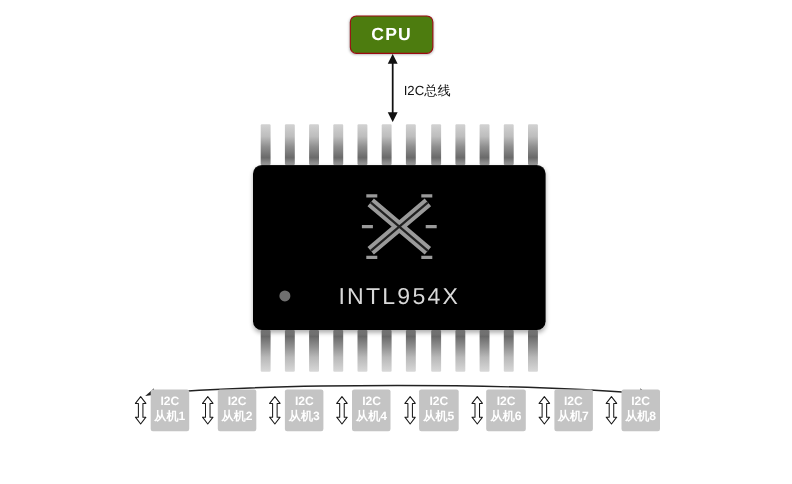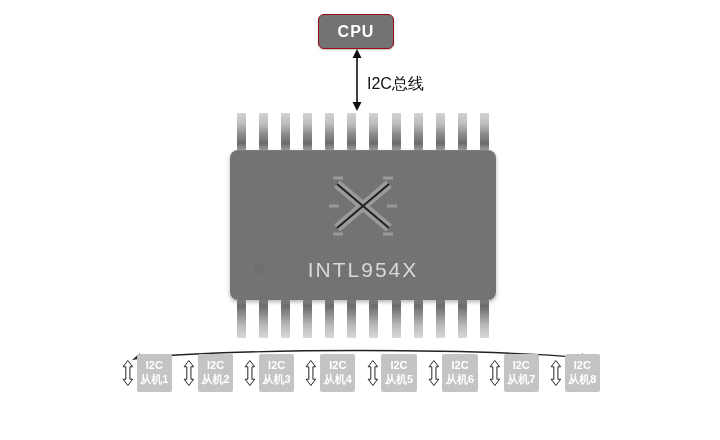--- a/index.html
+++ b/index.html
@@ -3,43 +3,43 @@
 <meta charset="utf-8">
 <style>
   html,body{margin:0;padding:0;background:#ffffff;}
   .canvas{
     position:relative;width:720px;height:440px;background:#ffffff;overflow:hidden;
     font-family:"Liberation Sans",sans-serif;
   }
   
   .cpu-box{
     position:absolute;left:318px;top:14px;width:74px;height:33px;
-    background:#737373;border:1px solid #9c0a11;border-radius:6px;
+    background:#4d7c0f;border:1px solid #9c0a11;border-radius:6px;
     display:flex;align-items:center;justify-content:center;
     color:#ffffff;font-weight:bold;font-size:16px;letter-spacing:1px;
     box-shadow:0 1px 2px rgba(0,0,0,.25);
   }
   
   .cpu-arrow{position:absolute;left:350px;top:49px;}
-  .bus-label{position:absolute;left:367px;top:74px;font-size:16px;color:#111;}
+  .bus-label{position:absolute;left:367px;top:74px;font-size:12px;color:#111;}
   
   .pin-row{position:absolute;left:237px;width:252px;display:flex;justify-content:space-between;}
   .pins-top{top:113px;height:37px;}
   .pins-bottom{top:300px;height:38px;}
   .pin{width:9px;height:100%;border-radius:1px;}
   .pins-top .pin{
     background:linear-gradient(180deg,#d2d2d2 0%,#bdbdbd 30%,#8f8f8f 55%,#6a6a6a 82%,#9e9e9e 100%);
   }
   .pins-bottom .pin{
     background:linear-gradient(0deg,#d8d8d8 0%,#b8b8b8 35%,#8f8f8f 60%,#6a6a6a 85%,#9e9e9e 100%);
   }
   
   .chip{
     position:absolute;left:230px;top:150px;width:266px;height:150px;
-    background:#737373;border-radius:8px;
+    background:#000000;border-radius:8px;
     box-shadow:inset 0 1px 0 rgba(255,255,255,.08), 0 2px 4px rgba(0,0,0,.3);
   }
   .chip-logo{position:absolute;left:50%;top:24px;transform:translateX(-50%);}
   .chip-label{
     position:absolute;left:0;right:0;bottom:18px;text-align:center;
     color:#d9d9d9;font-size:21px;letter-spacing:2px;font-weight:500;
   }
   .pin1-dot{
     position:absolute;left:24px;bottom:26px;width:10px;height:10px;border-radius:50%;
     background:#6f6f6f;

